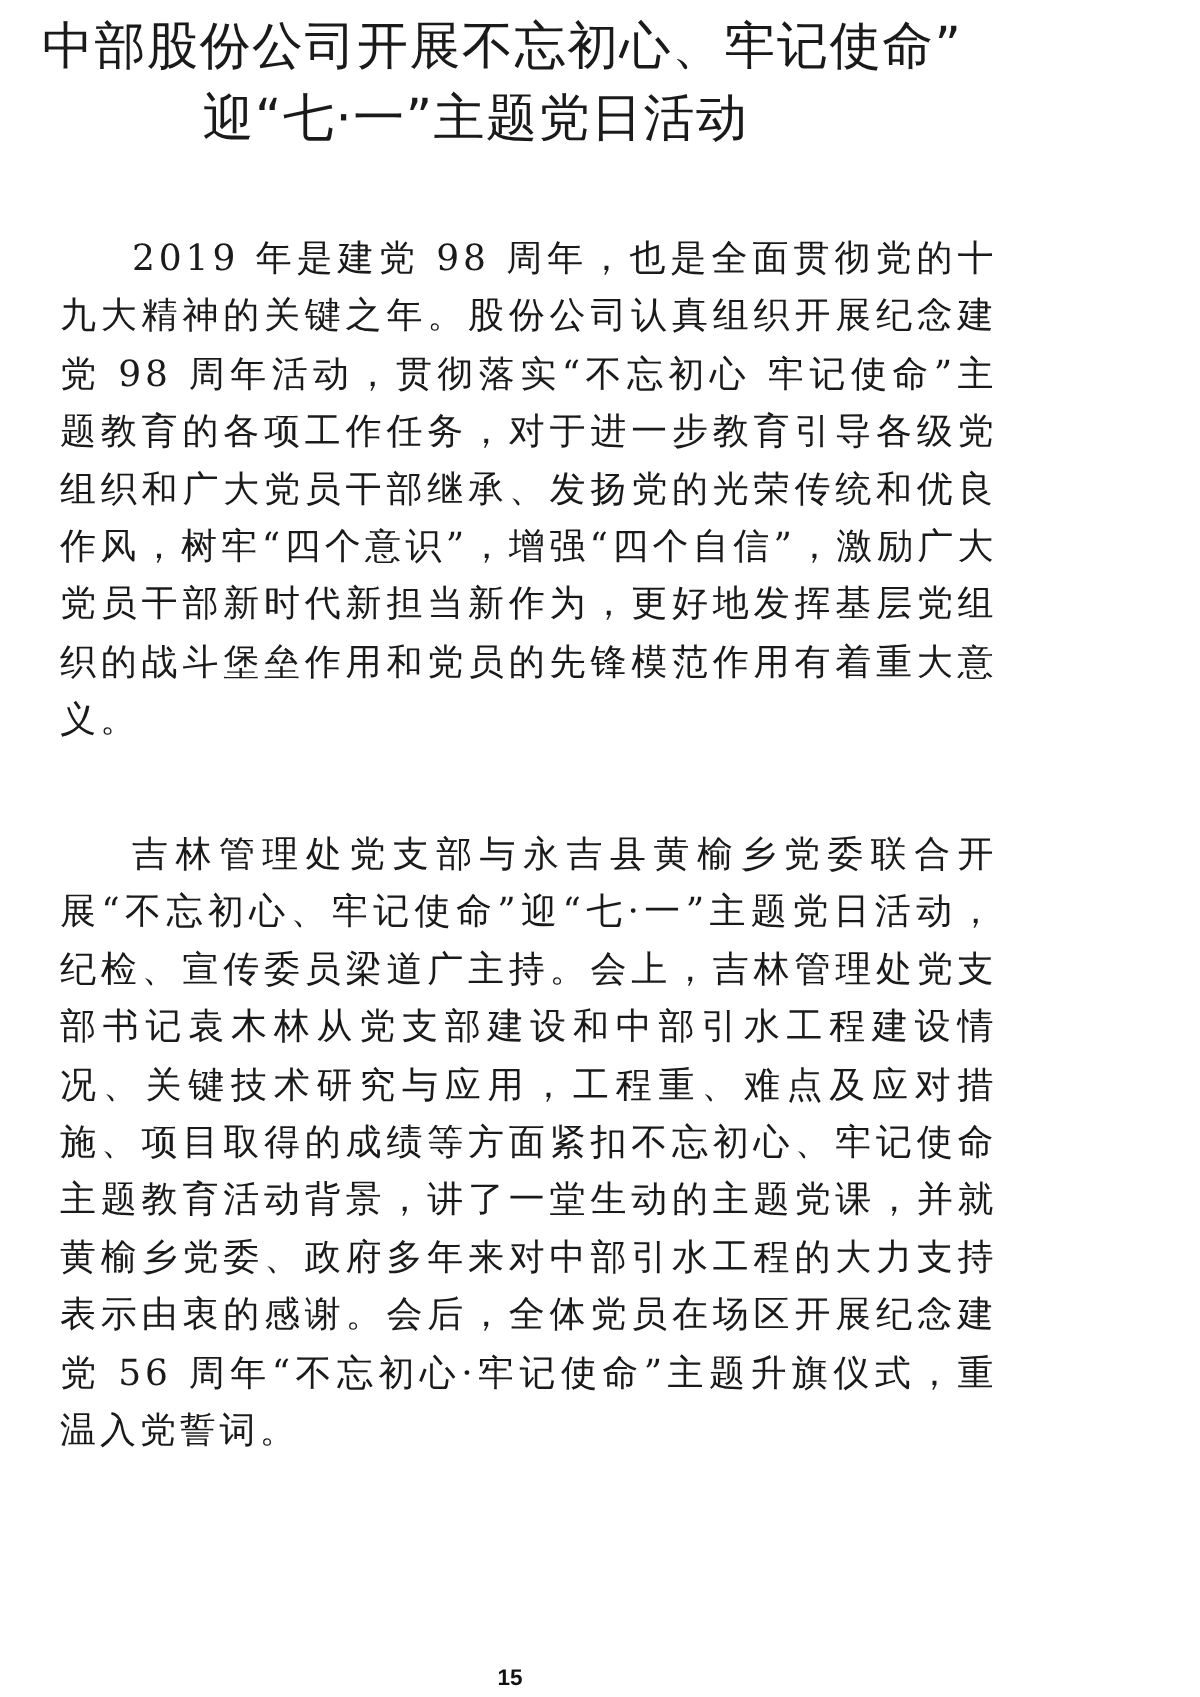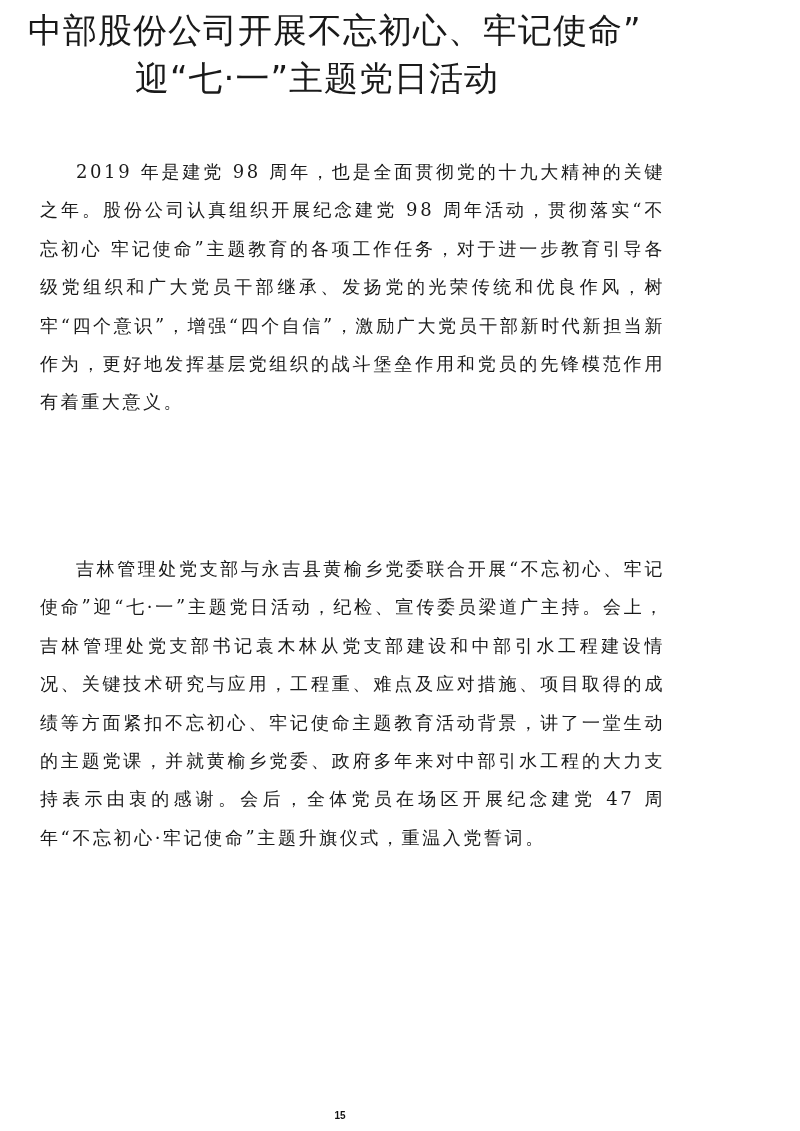--- a/index.html
+++ b/index.html
@@ -1,34 +1,34 @@
 <!DOCTYPE html>
 <html><head>
 <meta charset="utf-8">
 <style>
   html, body { margin: 0; padding: 0; background: #ffffff; }
   body { width: 800px; height: 1131px; position: relative; overflow: hidden; color: #111; }
   .page { position: absolute; left: 0; top: 0; width: 648px; height: 1131px; }
   .title { position: absolute; left: 0; width: 800px; font-family: "DejaVu Sans", sans-serif; font-size: 34px; font-weight: normal; color: #1a1a1a; letter-spacing: 1px; white-space: nowrap; }
   .title.l1 { top: 8px; left: 28px; }
   .title.l2 { top: 56px; left: 135px; }
-  .body-text { position: absolute; left: 40px; width: 625px; font-family: "DejaVu Serif", serif; font-size: 18px; line-height: 38.4px; color: #1a1a1a; text-align: justify; letter-spacing: 2.6px; }
+  .body-text { position: absolute; left: 40px; width: 625px; font-family: "DejaVu Serif", serif; font-size: 24px; line-height: 38.4px; color: #1a1a1a; text-align: justify; letter-spacing: 2.6px; }
   .para { margin: 0; text-indent: 2em; }
   .p1 { top: 153px; }
   .p2 { top: 550px; }
-  .page-number { position: absolute; left: 0; width: 680px; top: 1110px; text-align: center; font-family: "Liberation Sans", sans-serif; font-size: 10px; font-weight: bold; color: #111; }
+  .page-number { position: absolute; left: 0; width: 680px; top: 1110px; text-align: center; font-family: "Liberation Sans", sans-serif; font-size: 15px; font-weight: bold; color: #111; }
 </style>
 </head>
 <body>
 
 <div class="page">
   <div class="title l1">中部股份公司开展不忘初心、牢记使命”</div>
   <div class="title l2">迎“七·一”主题党日活动</div>
 
   <div class="body-text p1">
     <p class="para">2019 年是建党 98 周年，也是全面贯彻党的十九大精神的关键之年。股份公司认真组织开展纪念建党 98 周年活动，贯彻落实“不忘初心 牢记使命”主题教育的各项工作任务，对于进一步教育引导各级党组织和广大党员干部继承、发扬党的光荣传统和优良作风，树牢“四个意识”，增强“四个自信”，激励广大党员干部新时代新担当新作为，更好地发挥基层党组织的战斗堡垒作用和党员的先锋模范作用有着重大意义。</p>
   </div>
   <div class="body-text p2">
-    <p class="para">吉林管理处党支部与永吉县黄榆乡党委联合开展“不忘初心、牢记使命”迎“七·一”主题党日活动，纪检、宣传委员梁道广主持。会上，吉林管理处党支部书记袁木林从党支部建设和中部引水工程建设情况、关键技术研究与应用，工程重、难点及应对措施、项目取得的成绩等方面紧扣不忘初心、牢记使命主题教育活动背景，讲了一堂生动的主题党课，并就黄榆乡党委、政府多年来对中部引水工程的大力支持表示由衷的感谢。会后，全体党员在场区开展纪念建党 47 周年“不忘初心·牢记使命”主题升旗仪式，重温入党誓词。</p>
+    <p class="para">吉林管理处党支部与永吉县黄榆乡党委联合开展“不忘初心、牢记使命”迎“七·一”主题党日活动，纪检、宣传委员梁道广主持。会上，吉林管理处党支部书记袁木林从党支部建设和中部引水工程建设情况、关键技术研究与应用，工程重、难点及应对措施、项目取得的成绩等方面紧扣不忘初心、牢记使命主题教育活动背景，讲了一堂生动的主题党课，并就黄榆乡党委、政府多年来对中部引水工程的大力支持表示由衷的感谢。会后，全体党员在场区开展纪念建党 56 周年“不忘初心·牢记使命”主题升旗仪式，重温入党誓词。</p>
   </div>
 
   <div class="page-number">15</div>
 </div>
 
 </body></html>

